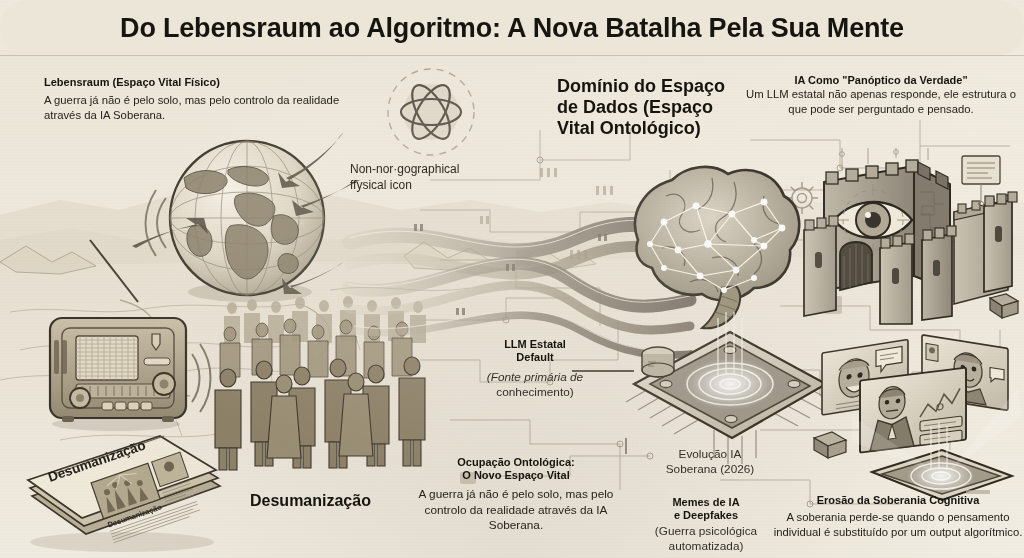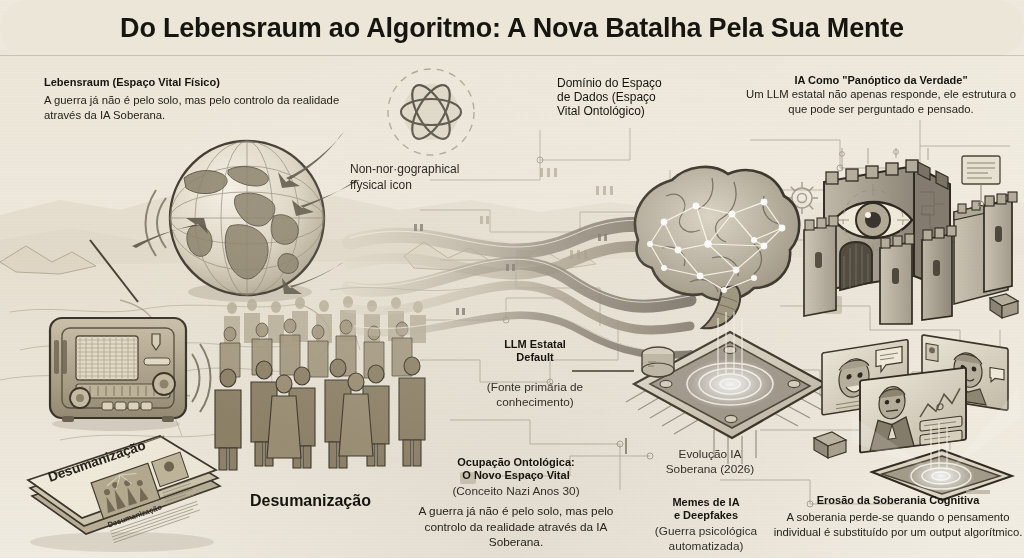--- a/index.html
+++ b/index.html
@@ -19,21 +19,21 @@
     color:#16150f;text-align:center;}
   .titlerule{position:absolute;left:0;top:55px;width:1024px;height:1px;
     background:rgba(120,110,92,.30);z-index:40;}
 
   
   .art{position:absolute;}
   svg{display:block;overflow:visible;}
 
   
   .tb{position:absolute;z-index:35;}
-  .h2{font-size:12px;font-weight:normal;line-height:1.18;color:#15140f;}
+  .h2{font-size:18px;font-weight:bold;line-height:1.18;color:#15140f;}
   .h2b{font-size:11px;font-weight:bold;line-height:1.2;color:#15140f;}
   .p{font-size:11.3px;line-height:1.3;color:#25231c;}
   .p2{font-size:11.8px;line-height:1.3;color:#25231c;}
   .cap{font-size:11.8px;line-height:1.28;color:#33302a;}
   .ctr{text-align:center;}
   .lbl{font-size:12px;line-height:1.3;color:#2e2b24;text-align:left;}
   .lblbig{font-size:16px;font-weight:bold;color:#15140f;}
 
   
   .haze{position:absolute;inset:0;pointer-events:none;z-index:30;
@@ -855,32 +855,31 @@
   </div>
 
   <div class="tb ctr" style="left:738px;top:74px;width:286px;">
     <div class="h2b">IA Como "Panóptico da Verdade"</div>
     <div class="p" style="margin-top:0;">Um LLM estatal não apenas responde, ele estrutura o que pode ser perguntado e pensado.</div>
   </div>
 
   <div class="tb ctr" style="left:446px;top:338px;width:178px;">
     <div class="h2b">LLM Estatal</div>
     <div class="h2b">Default</div>
-    <div class="cap" style="margin-top:16px;">(Fonte primária de</div>
+    <div class="cap" style="margin-top:6px;font-style:italic;">(Fonte primária de</div>
     <div class="cap">conhecimento)</div>
   </div>
 
   <div class="tb" style="left:250px;top:492px;">
     <div class="lblbig">Desumanização</div>
   </div>
 
   <div class="tb ctr" style="left:396px;top:456px;width:240px;">
     <div class="h2b">Ocupação Ontológica:</div>
     <div class="h2b">O Novo Espaço Vital</div>
-    <div class="cap" style="margin-top:2px;">(Conceito Nazi Anos 30)</div>
     <div class="p2" style="margin-top:5px;">A guerra já não é pelo solo, mas pelo controlo da realidade através da IA Soberana.</div>
   </div>
 
   <div class="tb ctr" style="left:630px;top:447px;width:160px;">
     <div class="cap">Evolução IA</div>
     <div class="cap">Soberana (2026)</div>
   </div>
 
   <div class="tb ctr" style="left:622px;top:496px;width:168px;">
     <div class="h2b">Memes de IA</div>

